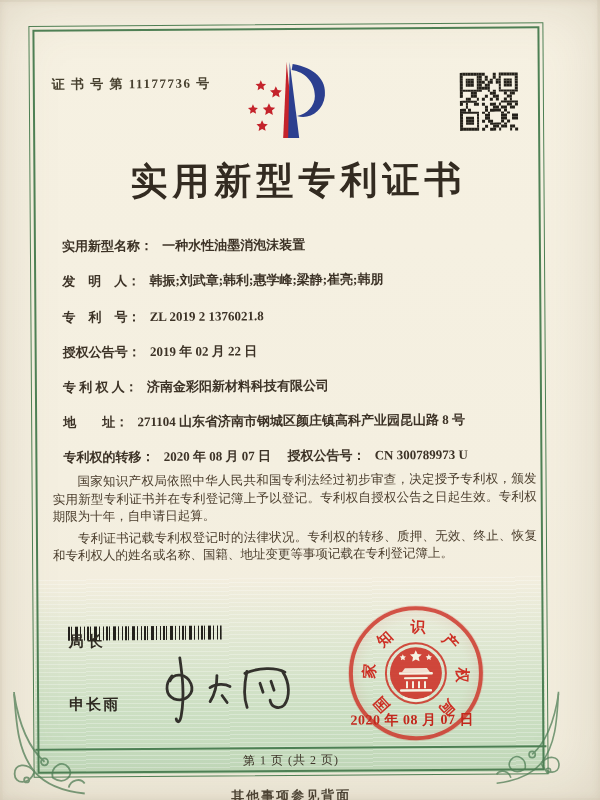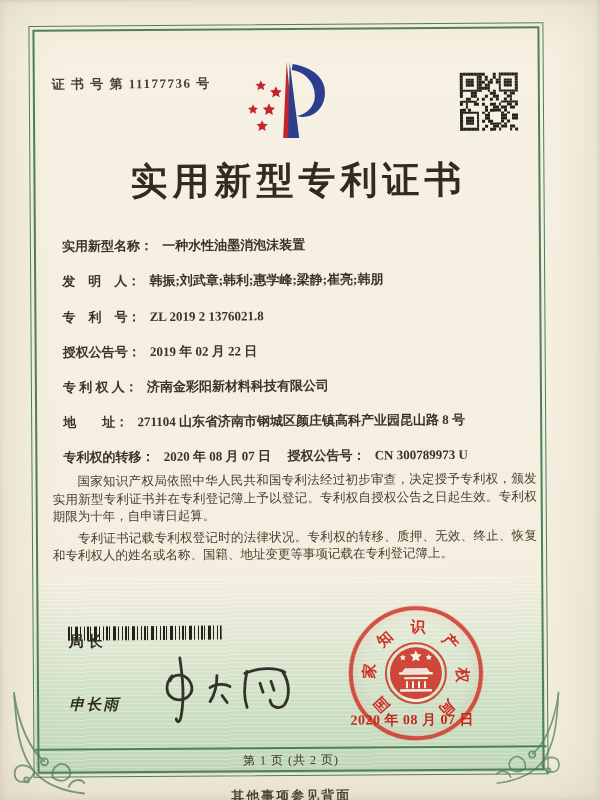--- a/index.html
+++ b/index.html
@@ -38,21 +38,21 @@
   .field-row .val{margin-left:6px;}
   .pair2{position:absolute;left:224px;top:0;}
   .paras{position:absolute;left:52px;top:472px;width:484px;font-size:12.5px;line-height:17.5px;
     color:#4a3d2c;text-align:justify;}
   .paras p{margin:0 0 4px 0;text-indent:2em;}
 
   .barcode{position:absolute;left:66px;top:625px;width:154px;height:14px;
     background:repeating-linear-gradient(90deg,#23211c 0 2px,transparent 2px 3px,#23211c 3px 4px,transparent 4px 7px,#23211c 7px 10px,transparent 10px 12px,#23211c 12px 13px,transparent 13px 16px,#23211c 16px 17px,transparent 17px 19px);}
 
   .director-title{position:absolute;left:67px;top:631px;font-size:15px;font-weight:bold;letter-spacing:4px;color:#2f2a22;}
-  .director-name{position:absolute;left:67px;top:694px;font-size:15px;font-weight:bold;letter-spacing:2px;color:#2f2a22;font-style:italic;}
+  .director-name{position:absolute;left:67px;top:694px;font-size:15px;font-weight:bold;letter-spacing:2px;color:#2f2a22;}
   .signature{position:absolute;left:142px;top:645px;width:165px;height:85px;}
 
   .seal{position:absolute;left:347px;top:607px;width:126px;height:126px;border-radius:50%;
     border:4px solid rgba(205,48,37,.82);box-shadow:0 0 0 1px rgba(205,48,37,.15), inset 0 0 14px rgba(205,48,37,.12);}
   .seal-chars{position:absolute;inset:0;transform:rotate(3deg);}
   .seal-chars span{position:absolute;left:50%;top:50%;font-size:15px;font-weight:bold;color:#cd3025;}
   .seal-emblem{position:absolute;left:50%;top:50%;transform:translate(-50%,-50%);}
   .seal-date{position:absolute;left:342px;top:712px;width:136px;text-align:center;
     font-size:14px;font-weight:bold;color:#c3271c;letter-spacing:.5px;white-space:nowrap;}
 

